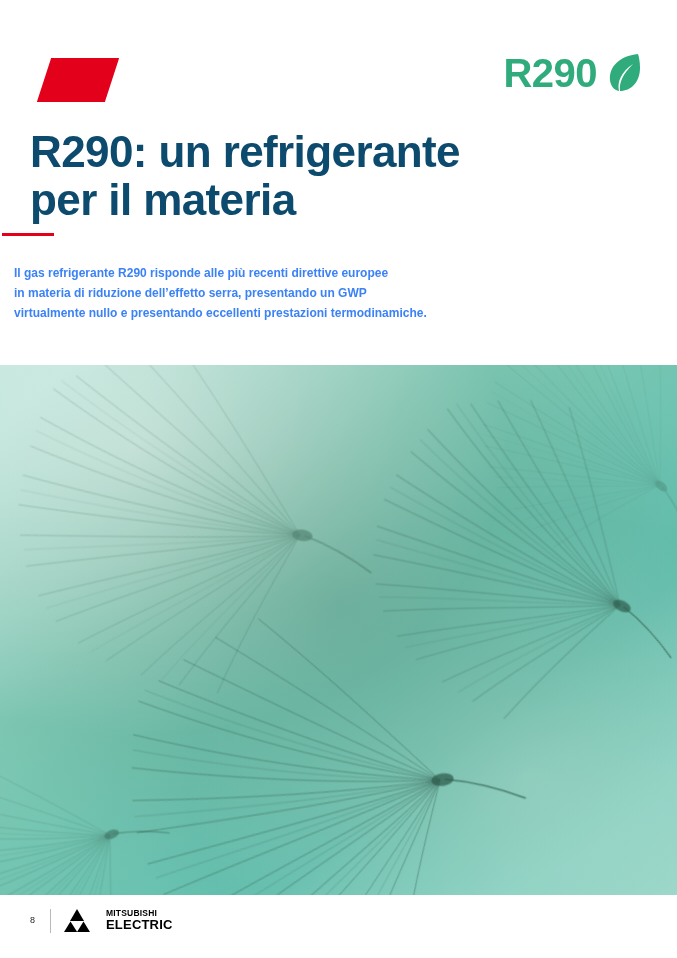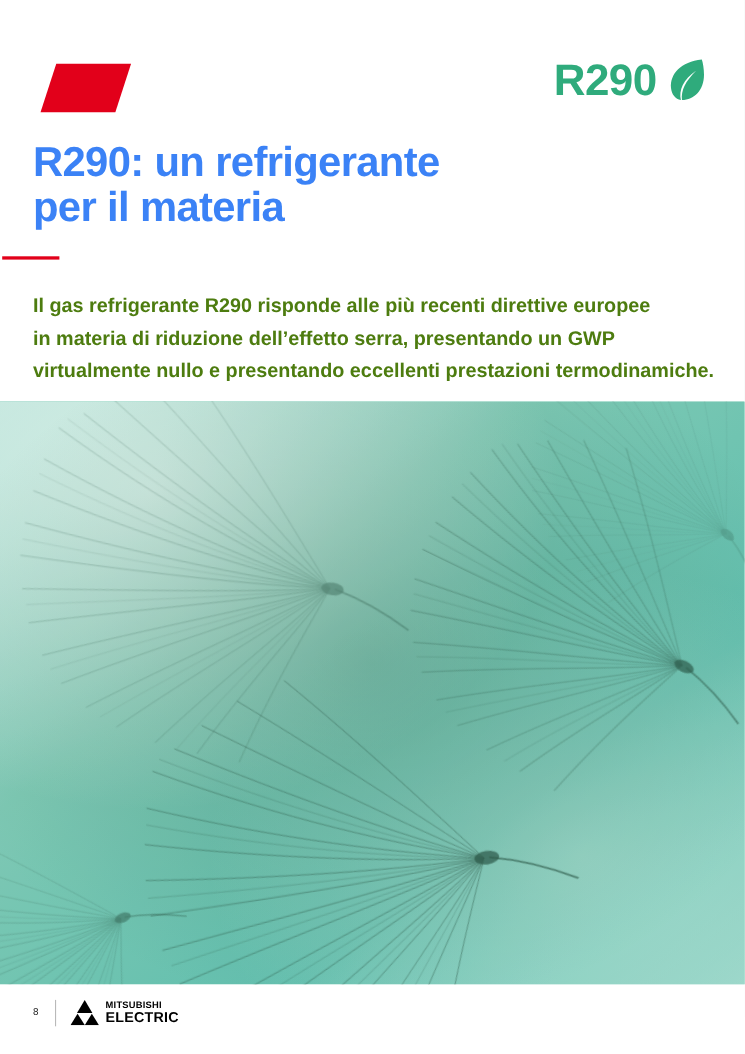--- a/index.html
+++ b/index.html
@@ -54,22 +54,22 @@
     height: 42px;
     position: relative;
   }
 
   
   .title {
     position: absolute;
     left: 30px;
     top: 128px;
     width: 560px;
-    color: #3b82f6;
-    font-size: 38px;
+    color: #0c4a6e;
+    font-size: 44px;
     font-weight: bold;
     line-height: 1.08;
     letter-spacing: -0.6px;
   }
   .title .line {
     display: block;
     white-space: nowrap;
   }
   .title .line3 {
     position: relative;
@@ -80,27 +80,27 @@
     left: 2px;
     top: 233px;
     width: 52px;
     height: 3px;
     background: #e2001a;
   }
 
   
   .intro {
     position: absolute;
-    left: 30px;
+    left: 14px;
     top: 264px;
     width: 600px;
-    font-size: 18px;
+    font-size: 12px;
     font-weight: bold;
     line-height: 1.65;
-    color: #4d7c0f;
+    color: #3b82f6;
   }
   .intro .line {
     display: block;
     white-space: nowrap;
   }
 
   
   .hero {
     position: absolute;
     left: 0;
@@ -141,21 +141,21 @@
     width: 1px;
     height: 24px;
     background: #b9b9b9;
   }
   .me-logo {
     position: absolute;
     left: 64px;
     top: 908px;
     display: flex;
     align-items: center;
-    gap: 6px;
+    gap: 16px;
   }
   .me-diamonds {
     width: 26px;
     height: 24px;
     position: relative;
   }
   .me-words {
     display: flex;
     flex-direction: column;
     justify-content: center;

